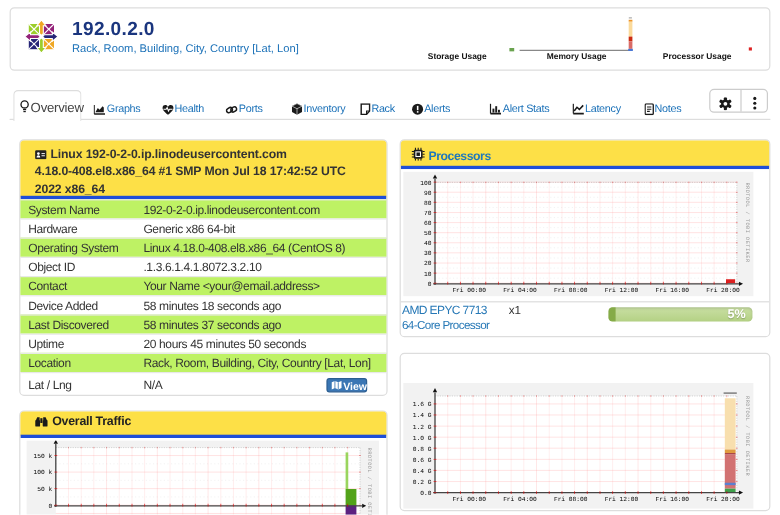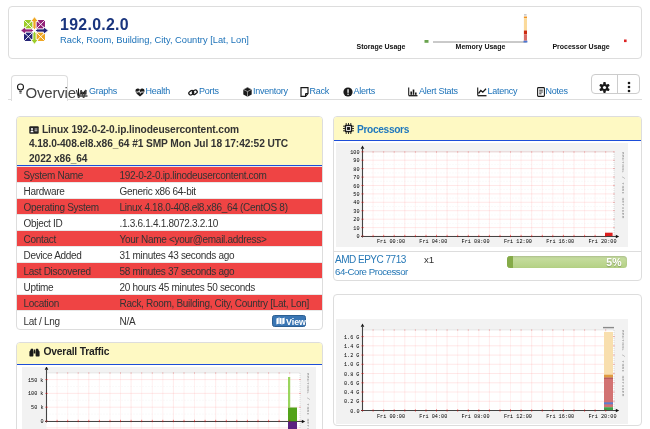--- a/index.html
+++ b/index.html
@@ -7,38 +7,38 @@
 
 #card { left:8px; top:6px; width:634px; height:53px; border:1px solid #ddd; border-radius:4px; background:#fff; }
 #logo { left:20px; top:15.5px; width:29px; height:29px; }
 #title { left:60px; top:15.5px; font-size:15.9px; font-weight:bold; color:#1a357e; letter-spacing:0.3px; }
 #subtitle { left:60px; top:35px; font-size:9.3px; color:#1b71b8; }
 #spark { left:330px; top:8px; width:302px; height:44px; }
 
 #navline { left:8px; top:99px; width:634px; height:1px; background:#ddd; }
 #activetab { left:11px; top:75px; width:57px; height:26px; background:#fff; border:1px solid #ddd; border-bottom:none; border-radius:4px 4px 0 0; z-index:2; }
 #activetab svg { position:absolute; left:4px; top:7px; }
-#activetab span { position:absolute; left:13.5px; top:8px; font-size:15px; color:#444; letter-spacing:-0.2px; }
+#activetab span { position:absolute; left:13.5px; top:8px; font-size:11px; color:#444; letter-spacing:-0.2px; }
 .tab { position:absolute; top:82px; height:14px; }
 .tab svg { vertical-align:-1px; }
 .tab span { font-size:9px; color:#1b71b8; margin-left:1px; position:relative; top:-2px; letter-spacing:-0.25px; }
 #btngroup { left:591px; top:74px; width:49px; height:20px; border:1px solid #ccc; border-radius:4px; background:#fff; }
 #btngroup .sep { position:absolute; left:25px; top:0; width:1px; height:18px; background:#ccc; }
 #btngroup .g1 { position:absolute; left:7px; top:3.5px; }
 #btngroup .g2 { position:absolute; left:35px; top:4px; }
 
 .panel { position:absolute; background:#fff; border:1px solid #ddd; border-radius:4px; }
-.phead { position:absolute; left:0; top:0; right:0; background:#fef9c3; border-bottom:1px solid #1d4ed8; border-radius:3px 3px 0 0; }
+.phead { position:absolute; left:0; top:0; right:0; background:#fde047; border-bottom:3px solid #1d4ed8; border-radius:3px 3px 0 0; }
 
 #devpanel { left:16px; top:116px; width:307px; height:214px; }
 #devpanel .phead { height:49px; }
 #devhead { position:absolute; left:12px; top:6px; width:292px; font-size:10.2px; font-weight:bold; color:#333; line-height:14.3px; letter-spacing:-0.1px; white-space:nowrap; }
 #devhead svg { vertical-align:-1px; margin-right:3px; }
 .trow { position:absolute; left:0; width:305px; height:16px; border-top:1px solid #e8e8e8; }
-.trow.odd { background:#ef4444; }
+.trow.odd { background:#bef264; }
 .trow .tk { position:absolute; left:6.5px; top:3px; font-size:10px; color:#333; letter-spacing:-0.3px; }
 .trow .tv { position:absolute; left:102.5px; top:3px; font-size:10px; color:#333; letter-spacing:-0.3px; white-space:nowrap; }
 .viewbtn { position:absolute; right:16px; top:3.5px; width:34px; height:12px; background:#3a76b4; border:1px solid #2c5e91; border-radius:2.5px; }
 .viewbtn svg { position:absolute; left:2.5px; top:1.8px; }
 .viewbtn span { position:absolute; left:13px; top:1.5px; font-size:8.8px; font-weight:bold; color:#fff; }
 
 #trafpanel { left:16px; top:342px; width:307px; height:120px; }
 #trafpanel .phead { height:22px; }
 #trafhead { position:absolute; left:11.5px; top:4px; font-size:10.3px; font-weight:bold; color:#222; letter-spacing:-0.2px; }
 #trafhead svg { vertical-align:-1px; margin-right:4px; }
@@ -218,21 +218,21 @@
       <div class="trow even" style="top:48px">
         <div class="tk">Object ID</div>
         <div class="tv">.1.3.6.1.4.1.8072.3.2.10</div>
       </div>
       <div class="trow odd" style="top:64px">
         <div class="tk">Contact</div>
         <div class="tv">Your Name &lt;your@email.address&gt;</div>
       </div>
       <div class="trow even" style="top:80px">
         <div class="tk">Device Added</div>
-        <div class="tv">31 minutes 43 seconds ago</div>
+        <div class="tv">58 minutes 18 seconds ago</div>
       </div>
       <div class="trow odd" style="top:96px">
         <div class="tk">Last Discovered</div>
         <div class="tv">58 minutes 37 seconds ago</div>
       </div>
       <div class="trow even" style="top:112px">
         <div class="tk">Uptime</div>
         <div class="tv">20 hours 45 minutes 50 seconds</div>
       </div>
       <div class="trow odd" style="top:128px">

